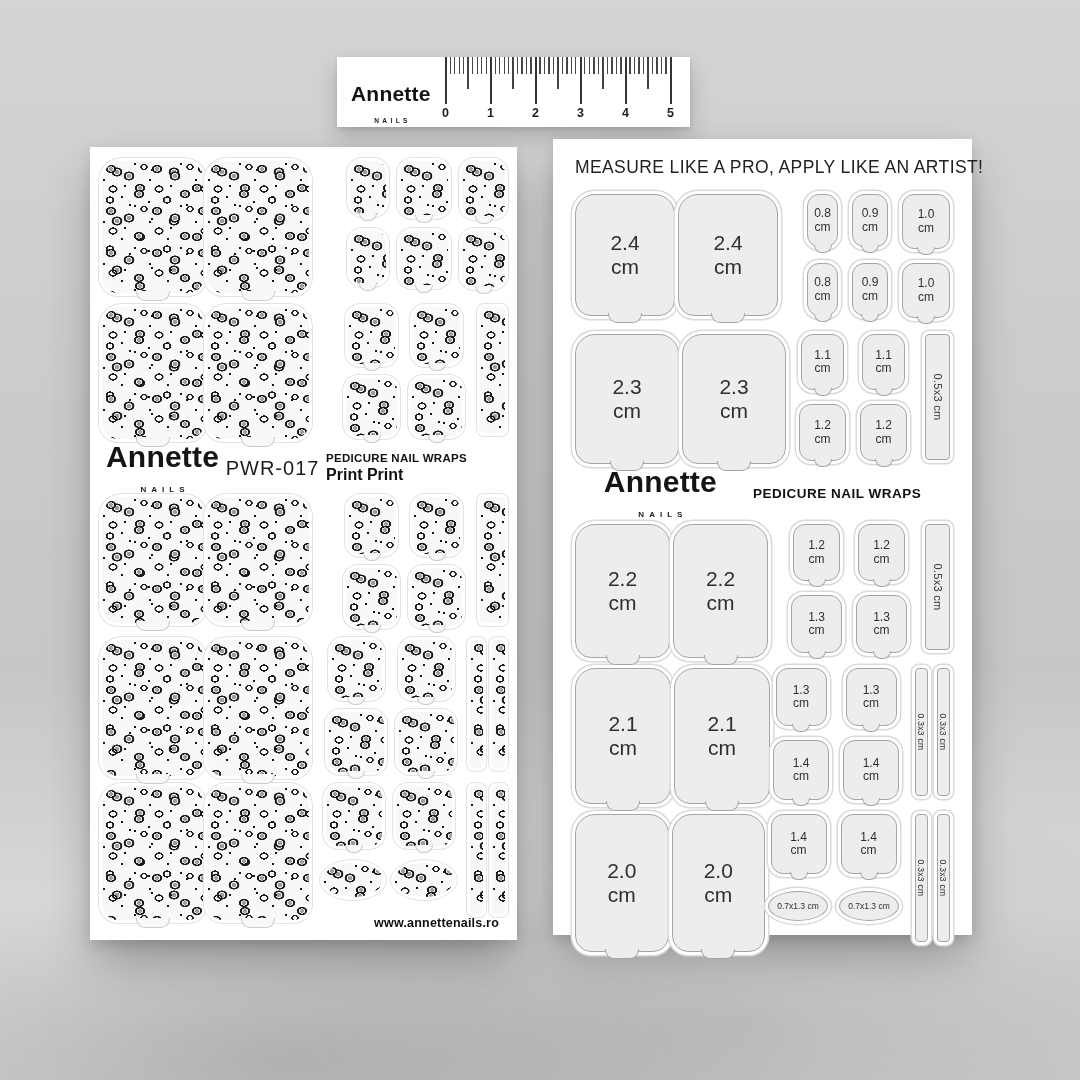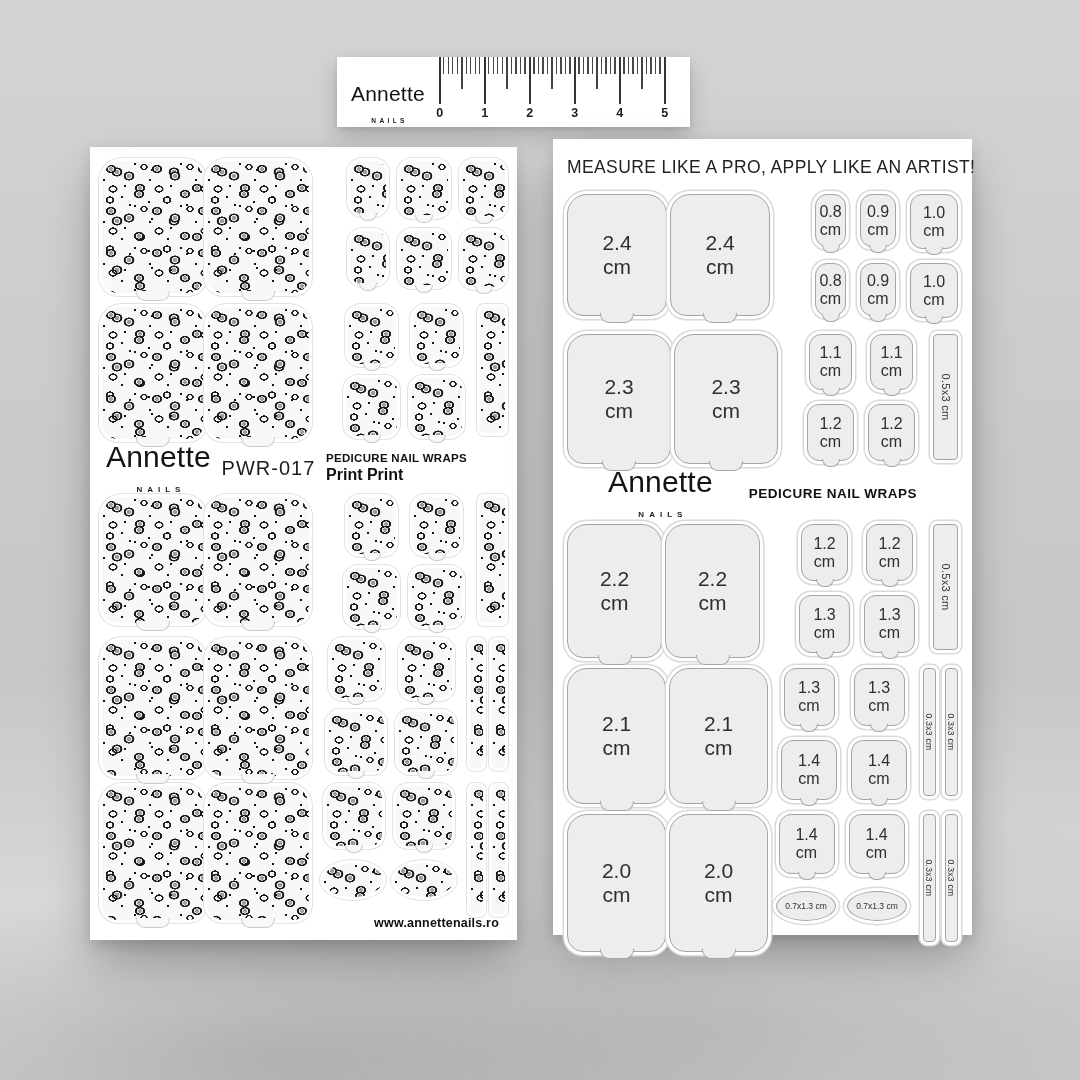--- a/index.html
+++ b/index.html
@@ -8,21 +8,21 @@
     font-family:"Liberation Sans","DejaVu Sans",sans-serif;
     background:
       radial-gradient(850px 280px at 280px 1060px, rgba(0,0,0,.12), transparent 65%),
       radial-gradient(1100px 340px at 740px 1020px, rgba(0,0,0,.10), transparent 65%),
       linear-gradient(180deg,#d4d4d4 0%,#cbcbcb 38%,#c7c7c7 62%,#d8d8d8 84%,#cfcfcf 100%);
   }
   .stage{position:absolute;inset:0}
 
   
   .brand{display:flex;flex-direction:column;align-items:center;line-height:1}
-  .brand-word{font-weight:400;color:#141414;letter-spacing:.2px}
+  .brand-word{font-weight:700;color:#141414;letter-spacing:.2px}
   .brand-sub{font-weight:700;color:#1a1a1a;margin-top:14px}
   .brand-ruler .brand-word{font-size:21px}
   .brand-ruler .brand-sub{font-size:6.5px;letter-spacing:3.4px;text-indent:3.4px}
   .brand-sheet .brand-word{font-size:30px}
   .brand-sheet .brand-sub{font-size:8px;letter-spacing:5px;text-indent:5px}
 
   
   .ruler-card{position:absolute;left:337px;top:57px;width:353px;height:70px;background:#fff;
     box-sizing:border-box;display:flex;align-items:flex-start;padding:0 8px 0 14px;
     box-shadow:0 10px 22px rgba(0,0,0,.18),0 2px 5px rgba(0,0,0,.10)}
@@ -32,42 +32,42 @@
   .tk-mm{height:17px;background:repeating-linear-gradient(90deg,#474747 0 1px,transparent 1px 4.5px)}
   .tk-half{height:32px;background:repeating-linear-gradient(90deg,#424242 0 1.4px,transparent 1.4px 22.5px)}
   .tk-cm{height:47px;background:repeating-linear-gradient(90deg,#333 0 1.8px,transparent 1.8px 45px)}
   .rn{position:absolute;top:49px;transform:translateX(-50%);font-size:12.5px;font-weight:600;color:#1c1c1c}
   .n0{left:1px}.n1{left:46px}.n2{left:91px}.n3{left:136px}.n4{left:181px}.n5{left:226px}
 
   
   .sheet{position:absolute;background:#fff;box-sizing:border-box;
     box-shadow:0 22px 45px -6px rgba(0,0,0,.30),0 5px 12px rgba(0,0,0,.12)}
   .sheet-left{left:90px;top:147px;width:427px;height:793px;padding:14px 12px;display:flex;flex-direction:column}
-  .sheet-right{left:553px;top:139px;width:419px;height:796px;padding:10px 14px;display:flex;flex-direction:column}
+  .sheet-right{left:553px;top:139px;width:419px;height:796px;padding:10px 22px;display:flex;flex-direction:column}
   .rs-header{font-size:17.5px;letter-spacing:.4px;color:#222;text-align:center;margin:8px 0 16px;white-space:nowrap}
 
   
   .row{display:flex;align-items:flex-start}
   .row>.big{margin-right:3px}
   .mla{margin-left:auto}
   .ml18{margin-left:18px}
   .g3{display:grid;grid-template-columns:auto auto auto;column-gap:14px;row-gap:14px;justify-items:center;align-items:start}
   .g2{display:grid;grid-template-columns:auto auto;column-gap:14px;row-gap:14px;justify-items:center;align-items:start}
   .midcol{display:flex;flex-direction:column;align-items:center;margin-left:auto}
   .ovals{display:flex;gap:11px;margin-top:17px}
   .pair{display:flex;gap:9px;margin-left:16px}
   .r1{margin-bottom:16px}.r3{margin-bottom:10px}.r4{margin-bottom:10px}
   .l1{margin-bottom:14px}.l3{margin-bottom:14px}.l4{margin-bottom:10px}
 
   
   .sticker{position:relative;background:#ededed;border:1px solid #a5a5a5;box-sizing:border-box;
     border-radius:14px;display:flex;flex-direction:column;align-items:center;justify-content:center;
     color:#2f2f2f;box-shadow:0 0 0 3px #fff,0 0 0 4.5px #dadada;text-align:center}
   .big{border-radius:20px 20px 16px 16px;font-size:21px}
-  .small{border-radius:12px;font-size:16px}
+  .small{border-radius:12px;font-size:12px}
   .num,.unit{display:block;line-height:1.12}
   .tab{position:absolute;left:50%;bottom:-8px;transform:translateX(-50%);height:9px;width:32px;
     background:#ededed;border:1px solid #a5a5a5;border-top:none;border-radius:0 0 9px 9px;z-index:2}
   .small .tab{width:16px;height:7px;bottom:-7px}
   .b24{width:100px;height:122px}
   .b23{width:104px;height:130px}
   .b22{width:95px;height:134px}
   .b21{width:99px;height:136px}
   .b20{width:99px;height:138px}
   .s08{width:31px;height:53px}

